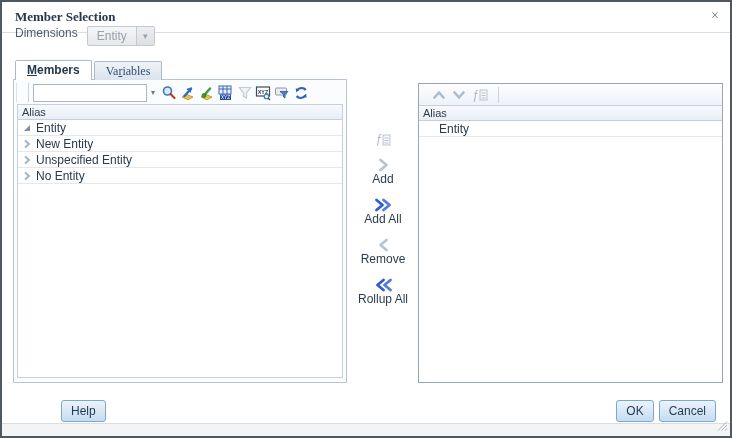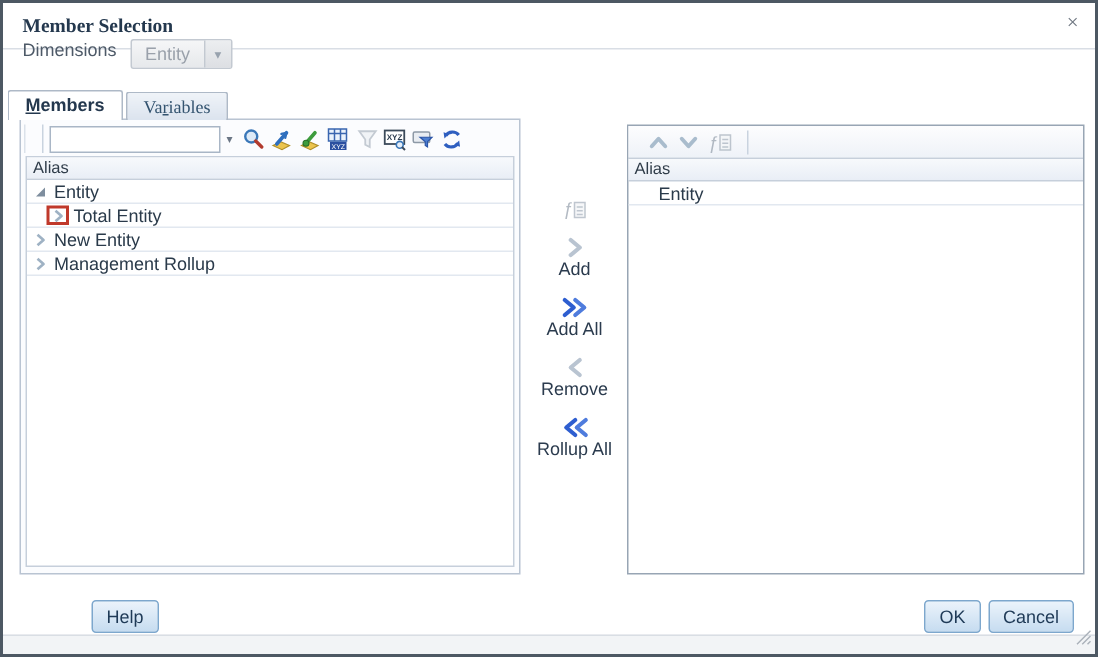--- a/index.html
+++ b/index.html
@@ -12,21 +12,21 @@
   .close{position:absolute;right:11px;top:6px;font-size:14px;color:#6e7680;cursor:pointer;line-height:16px;}
 
   
   .dimrow{position:absolute;left:13px;top:24px;display:flex;align-items:flex-start;gap:9px;}
   .dimlabel{font-size:12px;color:#4e5a68;}
   .combo{display:inline-flex;align-items:stretch;height:20px;border:1px solid #c3c9d1;border-radius:2px;background:linear-gradient(#f5f6f7,#e6e8eb);box-sizing:border-box;}
   .combo .val{padding:0 9px;font-size:12px;color:#9aa1ab;line-height:18px;}
   .combo .arrow{width:17px;border-left:1px solid #c3c9d1;background:linear-gradient(#eceef0,#dddfe3);color:#98a2ae;font-size:9px;text-align:center;line-height:18px;}
 
   
-  .tabs{position:absolute;left:3px;top:58px;display:flex;gap:2px;z-index:3;align-items:center;}
+  .tabs{position:absolute;left:13px;top:58px;display:flex;gap:2px;z-index:3;align-items:center;}
   .tab{height:19px;padding:0 11px;font-size:12px;line-height:19px;border:1px solid #aeb9c7;border-bottom:none;border-radius:2px 2px 0 0;box-sizing:border-box;}
   .tab.active{background:#fff;font-weight:bold;color:#24384e;height:20px;position:relative;z-index:4;}
   .tab.inactive{background:linear-gradient(#eff3f8,#dbe3ee);color:#33536f;margin-top:1px;font-family:Liberation Serif, serif;}
   .u{text-decoration:underline;}
 
   
   .tabcontent{position:absolute;left:11px;top:77px;width:334px;height:304px;border:1px solid #b9c4d2;background:#fbfcfe;box-sizing:border-box;z-index:2;}
   .ltoolbar{position:absolute;left:2px;top:2px;right:2px;height:21px;display:flex;align-items:center;}
   .tbsep{width:11px;height:19px;border-left:1px solid #dbe2ea;border-right:1px solid #c9d3df;margin:0 4px 0 0;}
   .searchbox{width:106px;height:16px;border:1px solid #a9b6c6;font-size:11px;padding:0 3px;margin-right:2px;background:#fff;}
@@ -156,50 +156,48 @@
 
       <div class="trow">
         <span class="twisty">
           <svg width="10" height="10">
               <polygon points="8,2 8,8 2,8" fill="#7e8e9e"></polygon>
             </svg>
         </span>
         <span class="tlabel">Entity</span>
       </div>
 
-      <div class="trow">
-        <span class="redbox">
-            <span style="display:inline-flex;">
-              <svg width="8" height="10">
-                <path d="M2 1.5 L6 5 L2 8.5" fill="none" stroke="#9fb2c4" stroke-width="1.8" stroke-linejoin="round"></path>
-              </svg>
-            </span>
-          </span>
-        <span class="tlabel">Total Entity</span>
-      </div>
 
       <div class="trow">
         <span class="twisty indent1">
             <svg width="8" height="10">
               <path d="M2 1.5 L6 5 L2 8.5" fill="none" stroke="#9fb2c4" stroke-width="1.8" stroke-linejoin="round"></path>
             </svg>
           </span>
         <span class="tlabel">New Entity</span>
       </div>
 
-
-
       <div class="trow">
         <span class="twisty indent1">
             <svg width="8" height="10">
               <path d="M2 1.5 L6 5 L2 8.5" fill="none" stroke="#9fb2c4" stroke-width="1.8" stroke-linejoin="round"></path>
             </svg>
           </span>
-        <span class="tlabel">Management Rollup</span>
-      </div>
+        <span class="tlabel">Unspecified Entity</span>
+      </div>
+
+      <div class="trow">
+        <span class="twisty indent1">
+            <svg width="8" height="10">
+              <path d="M2 1.5 L6 5 L2 8.5" fill="none" stroke="#9fb2c4" stroke-width="1.8" stroke-linejoin="round"></path>
+            </svg>
+          </span>
+        <span class="tlabel">No Entity</span>
+      </div>
+
     </div>
   </div>
 
   <div class="actions">
     <span class="acticon fxwrap">
       <span class="fxchar">ƒ</span>
       <svg width="9" height="12">
           <rect x="1" y="1" width="7" height="10" fill="#f3f5f7" stroke="#aab4bf"></rect>
           <line x1="2.5" y1="4" x2="6.5" y2="4" stroke="#aab4bf"></line>
           <line x1="2.5" y1="6.5" x2="6.5" y2="6.5" stroke="#aab4bf"></line>

